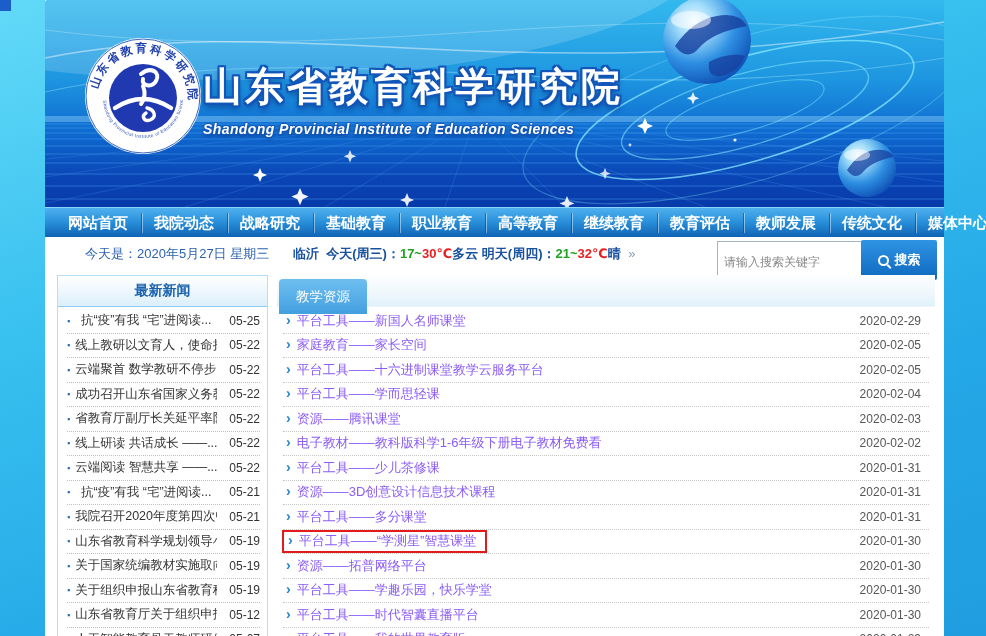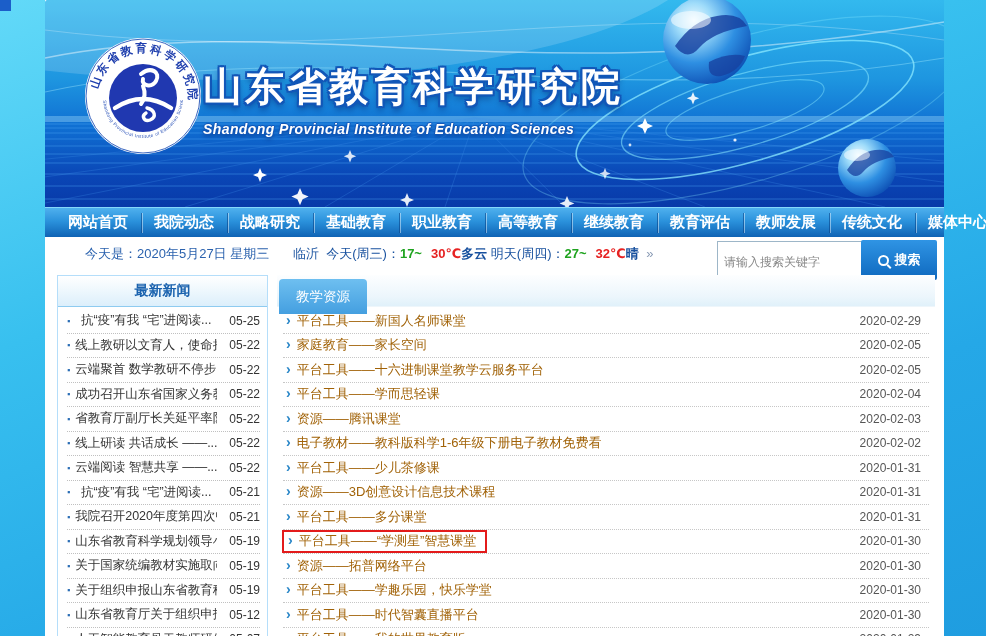--- a/index.html
+++ b/index.html
@@ -20,33 +20,33 @@
   .banner-title h1{
     margin:0;font-size:39px;font-weight:bold;letter-spacing:3px;color:#fff;
     text-shadow:-2px 0 0 #1257b8,2px 0 0 #1257b8,0 -2px 0 #1257b8,0 2px 0 #1257b8,
       -2px -2px 0 #1257b8,2px 2px 0 #1257b8,-2px 2px 0 #1257b8,2px -2px 0 #1257b8,0 4px 6px rgba(0,20,90,.6);}
   .banner-sub{
     margin-top:7px;font-size:14px;font-style:italic;font-weight:bold;letter-spacing:.4px;color:#fff;
     text-shadow:-1px 0 0 #1257b8,1px 0 0 #1257b8,0 -1px 0 #1257b8,0 1px 0 #1257b8,0 2px 4px rgba(0,20,90,.6);}
 
   
   .nav{height:30px;background:linear-gradient(180deg,#4fb0ee 0%,#2b92dc 45%,#0f63b4 100%);
-    border-top:1px solid #86d7fa;display:flex;align-items:center;padding-left:10px;box-sizing:border-box;}
+    border-top:1px solid #86d7fa;display:flex;align-items:flex-start;padding-left:10px;box-sizing:border-box;}
   .nav-item{position:relative;padding:0 13px;color:#fff;font-weight:bold;font-size:15px;height:30px;
     display:flex;align-items:center;cursor:pointer;white-space:nowrap;}
   .nav-item + .nav-item::before{content:'';position:absolute;left:0;top:5px;bottom:5px;width:1px;
     background:rgba(8,62,130,.55);box-shadow:1px 0 0 rgba(255,255,255,.45);}
 
   
   .infobar{position:relative;height:30px;background:#fff;font-size:13px;}
   .today{position:absolute;left:40px;top:8px;color:#2b62ae;}
   .weather{position:absolute;left:248px;top:8px;white-space:nowrap;}
-  .w-label{color:#17509e;font-weight:normal;}
+  .w-label{color:#17509e;font-weight:bold;}
   .w-low{color:#1fa31f;font-weight:bold;}
-  .w-high{color:#e62222;font-weight:bold;margin-left:9px;}
+  .w-high{color:#e62222;font-weight:bold;}
   .w-cond{color:#17509e;font-weight:bold;}
   .w-more{color:#8a9bb5;margin-left:4px;cursor:pointer;}
   .search-input{position:absolute;left:672px;top:4px;width:134px;height:20px;border:1px solid #9db6c8;
     font-size:12px;color:#444;padding:10px 6px;font-family:inherit;}
   .search-input::placeholder{color:#888;}
   .search-btn{position:absolute;left:816px;top:3px;width:76px;height:40px;border:none;cursor:pointer;
     background:linear-gradient(180deg,#2f94e4,#0e68be);color:#fff;font-weight:bold;font-size:13px;
     display:flex;align-items:center;justify-content:center;border-radius:2px;font-family:inherit;}
   .mag{width:7px;height:7px;border:2px solid #fff;border-radius:50%;position:relative;display:inline-block;margin-right:6px;}
   .mag::after{content:'';position:absolute;width:2px;height:5px;background:#fff;left:8px;top:7px;transform:rotate(-45deg);}
@@ -67,21 +67,21 @@
   .tabstrip{position:relative;height:31px;background:linear-gradient(180deg,#fdfeff 0%,#ecf6fc 70%,#e0f1fa 100%);
     border-bottom:1px solid #eef6fb;}
   .tab{position:absolute;left:2px;top:4px;height:27px;padding:4px 17px;border-radius:4px 4px 0 0;cursor:pointer;
     background:linear-gradient(180deg,#6ebff0,#449fe0);color:#fff;font-weight:normal;font-size:13.5px;
     display:flex;align-items:center;}
   .main-list{padding:2px 6px 0 6px;}
   .main-row{height:23.5px;display:flex;align-items:center;border-bottom:1px dotted #c7c7c7;}
   .titlewrap{display:inline-flex;align-items:center;cursor:pointer;}
   .titlewrap.hl{border:2px solid #e31b1b;padding:0 9px 1px 1px;margin-left:-1px;}
   .arrow{color:#2a87c8;font-weight:bold;font-size:14px;margin:0 6px 2px 3px;}
-  .m-text{font-size:13px;color:#a16207;white-space:nowrap;}
+  .m-text{font-size:13px;color:#8b5cf6;white-space:nowrap;}
   .m-spacer{flex:1;}
   .m-date{flex:none;font-size:12px;color:#555;margin-right:8px;margin-left:40px;}
 </style>
 </head>
 <body>
 
 <div class="corner-square"></div>
 
 <div class="page">
 
@@ -203,21 +203,21 @@
     <div class="nav-item">传统文化</div>
     <div class="nav-item">媒体中心</div>
 
   </div>
 
   <div class="infobar">
     <span class="today">今天是：2020年5月27日 星期三</span>
     <span class="weather">
       <span class="w-label">临沂</span>&nbsp;
       <span class="w-label">今天(周三)：</span><span class="w-low">17~</span><span class="w-high">30℃</span><span class="w-cond">多云</span>
-      <span class="w-label">明天(周四)：</span><span class="w-low">27~</span><span class="w-high">32℃</span><span class="w-cond">晴</span>
+      <span class="w-label">明天(周四)：</span><span class="w-low">21~</span><span class="w-high">32℃</span><span class="w-cond">晴</span>
       <span class="w-more">»</span>
     </span>
     <input class="search-input" placeholder="请输入搜索关键字" style="">
     <button class="search-btn">
       <span class="mag"></span>
       <span>搜索</span>
     </button>
   </div>
 
   <div class="sidebar">

